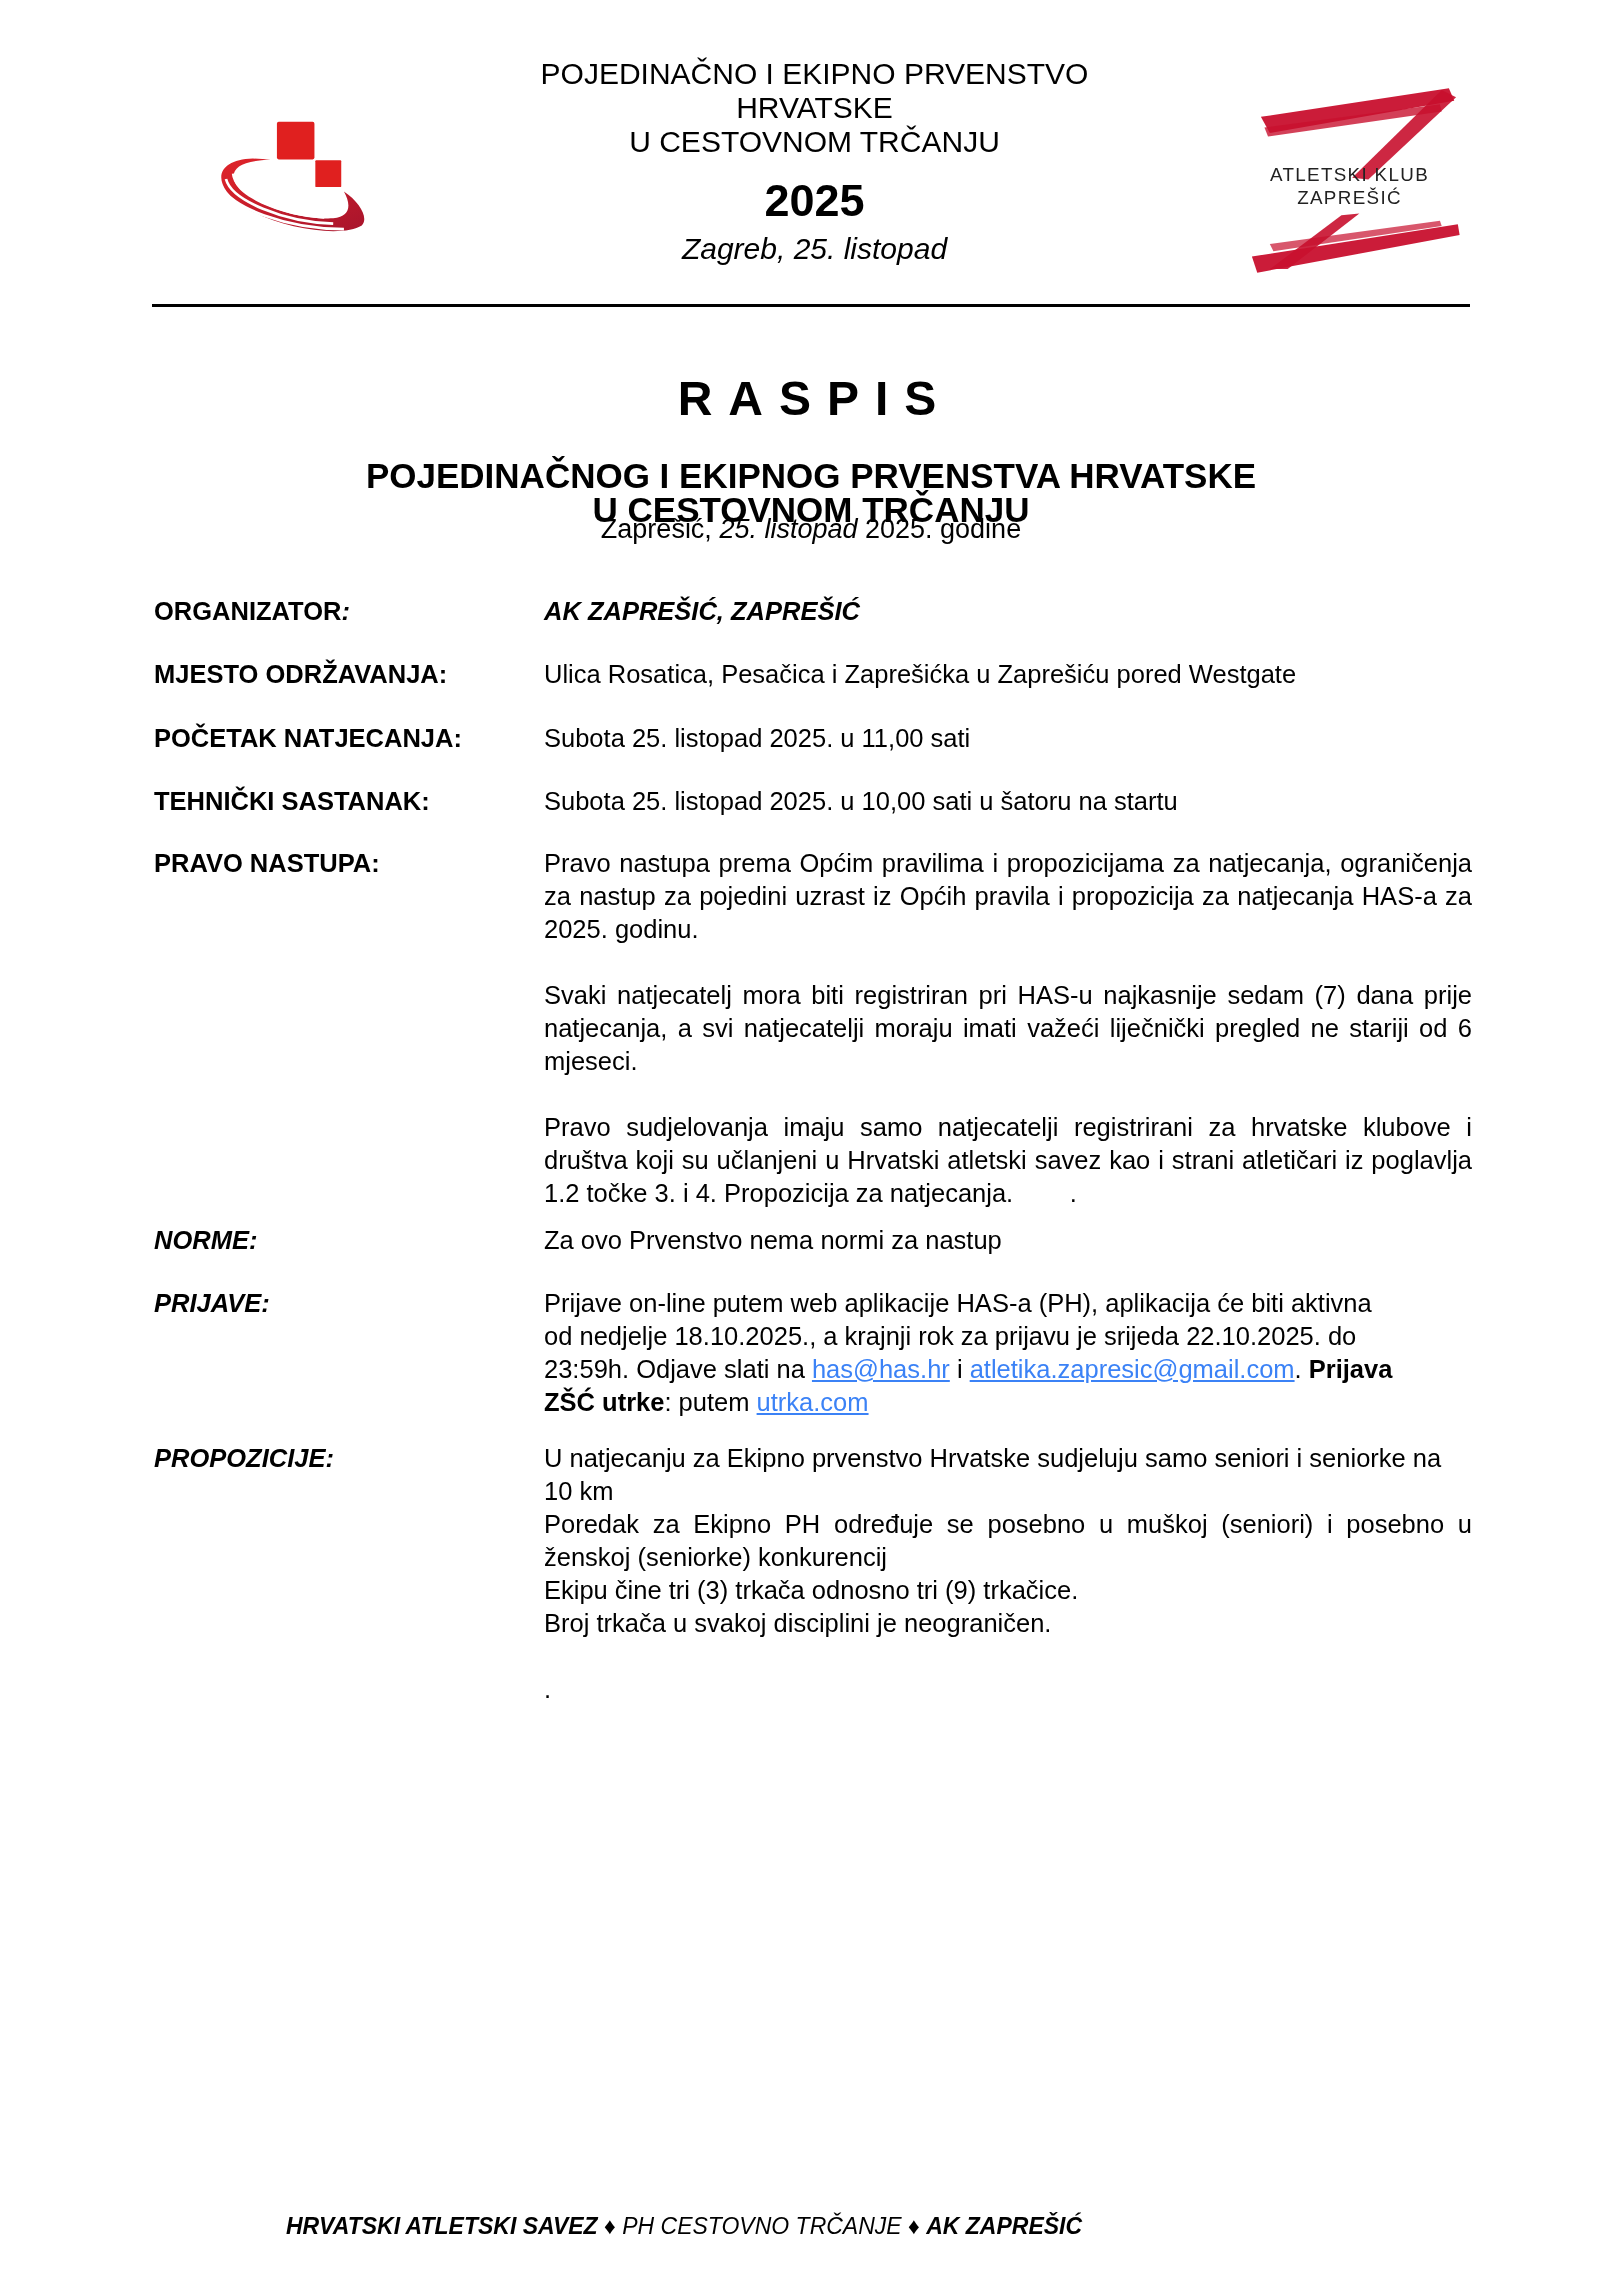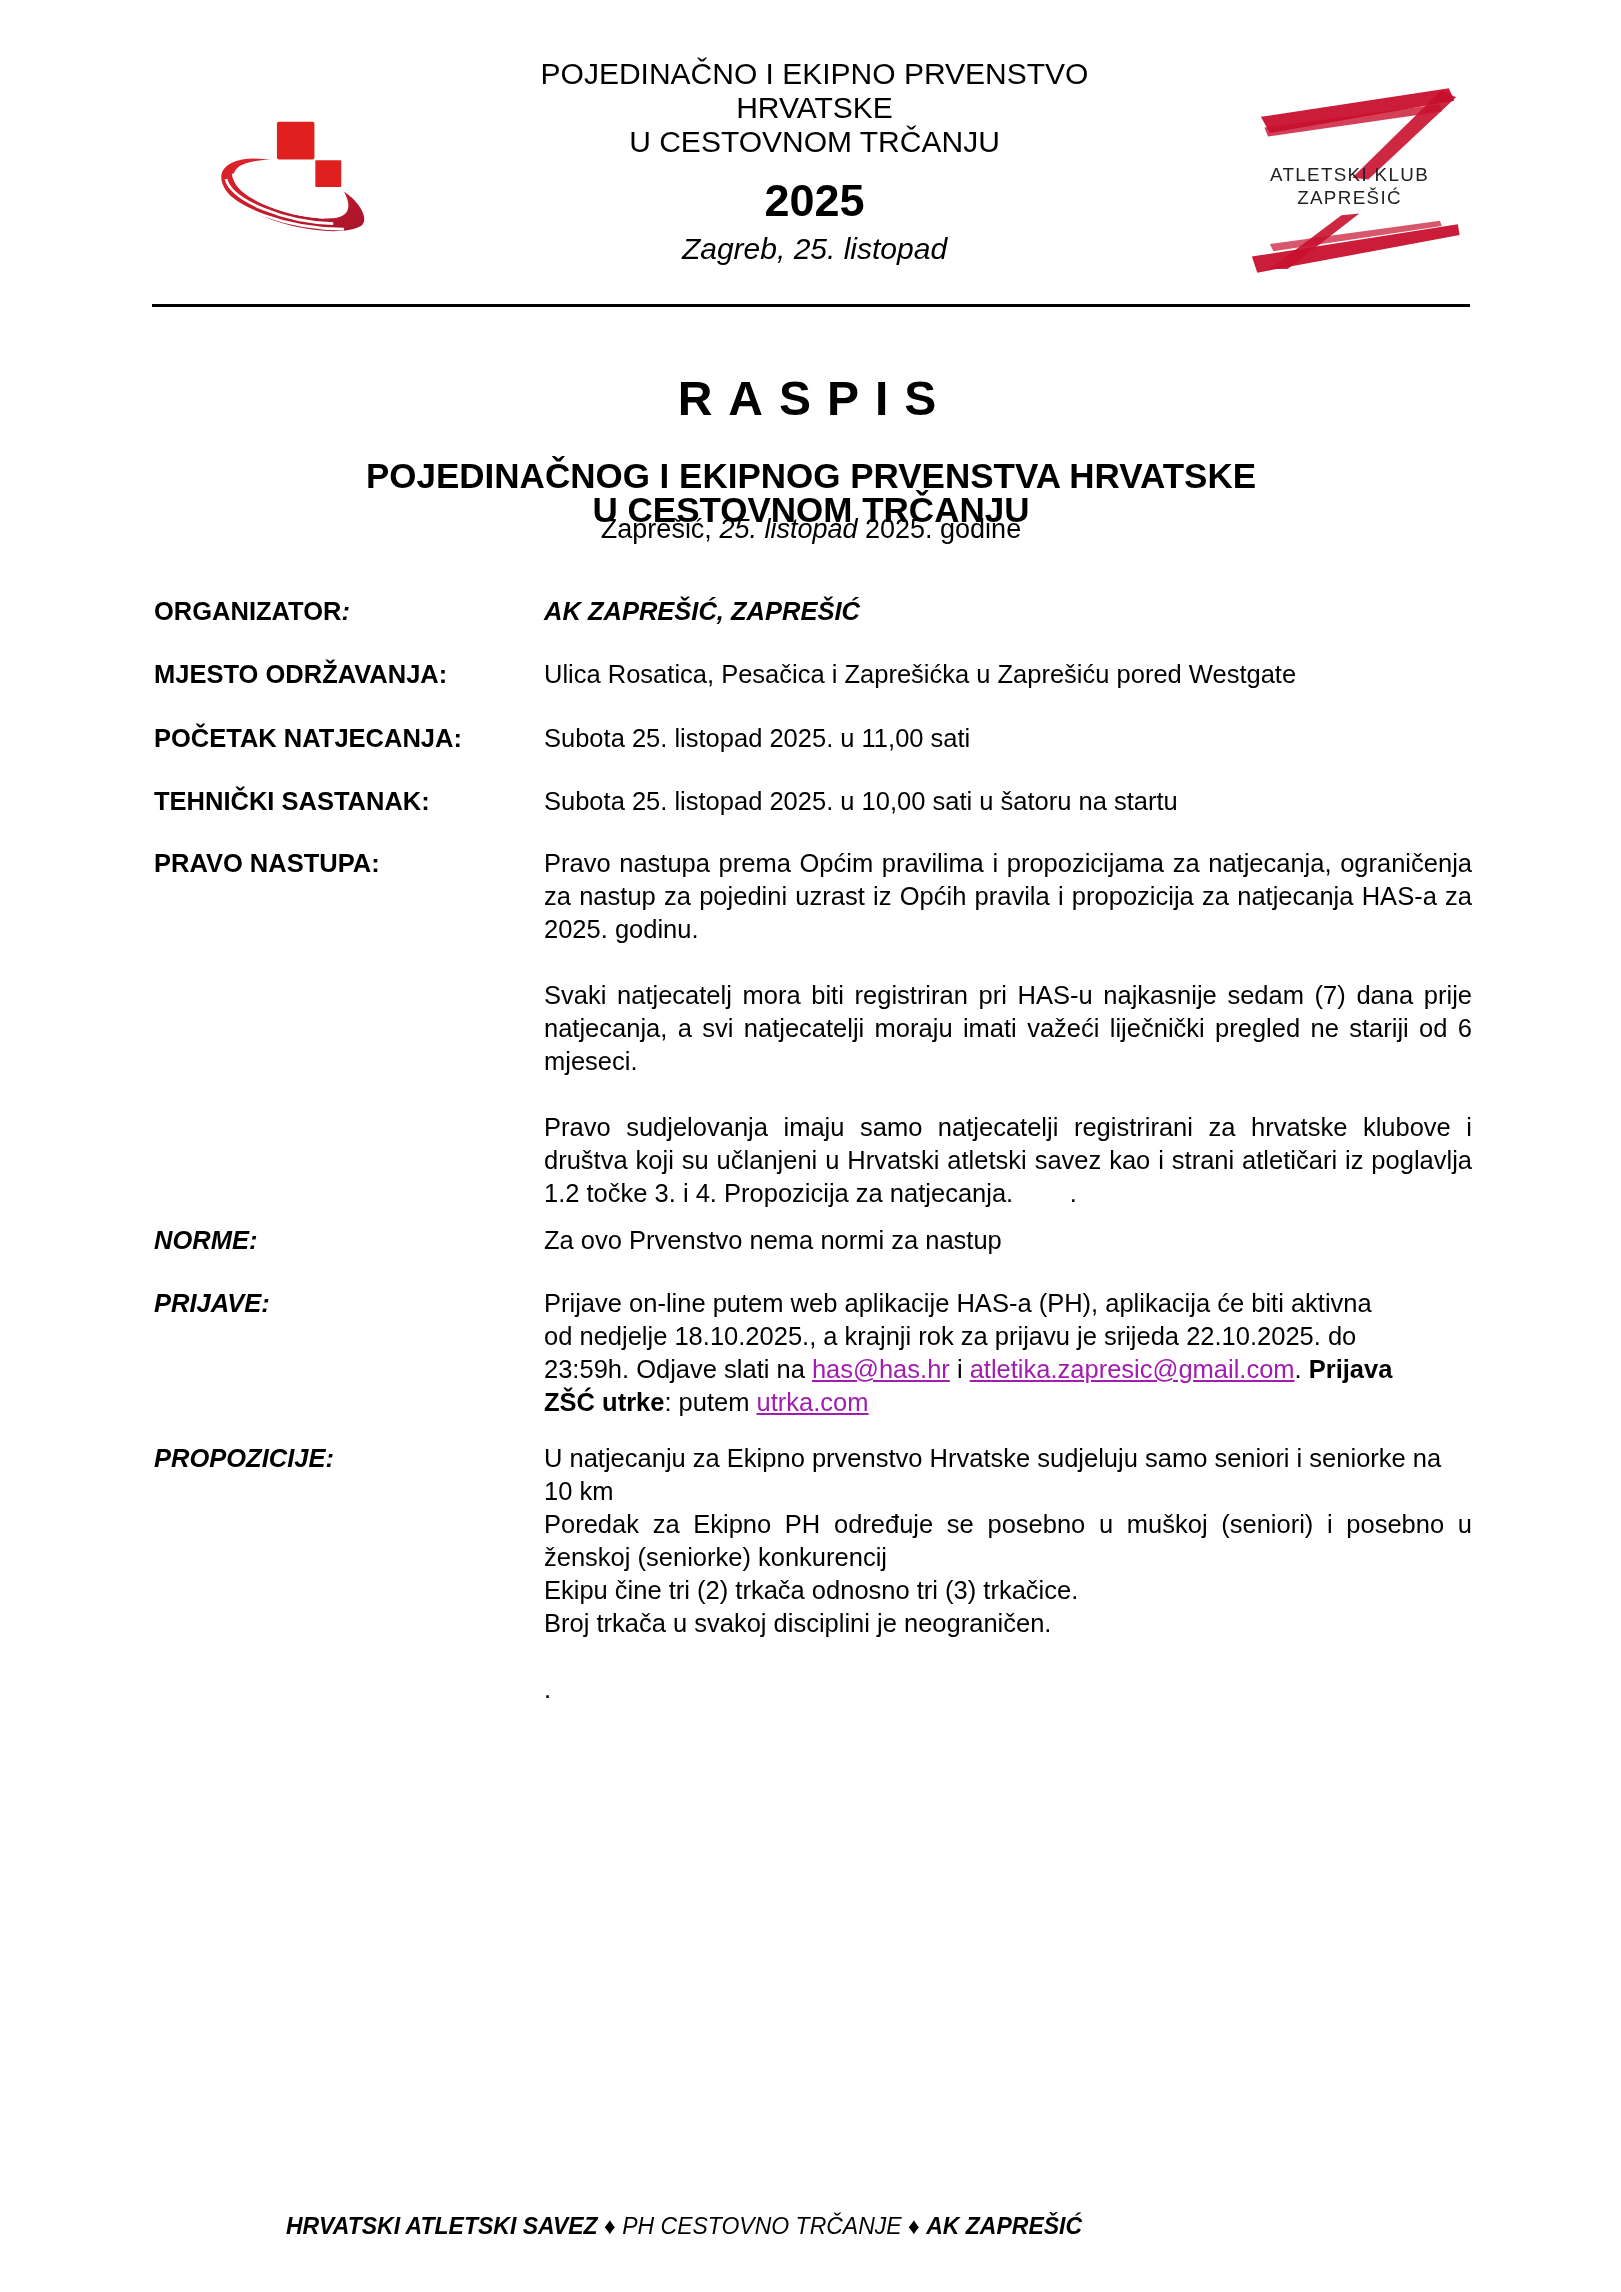--- a/index.html
+++ b/index.html
@@ -15,21 +15,21 @@
   #rule { left:152px; top:304px; width:1318px; height:2.7px; background:#000; }
   #raspis { left:0; width:1622px; top:367px; font-size:48px; font-weight:bold; letter-spacing:16px; line-height:63px; padding-left:8px; box-sizing:border-box; }
   #sub1 { left:0; width:1622px; top:459px; font-size:35px; font-weight:bold; line-height:34px; }
   #sub2 { left:0; width:1622px; top:511px; font-size:27px; line-height:36px; }
   .row { position:absolute; left:154px; width:1318px; font-size:25.5px; line-height:33px; }
   .lbl { position:absolute; left:0; top:0; font-weight:bold; white-space:nowrap; }
   .lbl.it { font-style:italic; }
   .val { position:absolute; left:390px; top:0; width:928px; }
   .just { text-align:justify; }
   .para { margin:0 0 33px 0; }
-  a { color:#a21caf; text-decoration:underline; }
+  a { color:#3b82f6; text-decoration:underline; }
   .b { font-weight:bold; }
   #footer { left:12px; width:1344px; top:2212px; font-size:23px; line-height:29px;font-style:italic; }
 </style>
 </head>
 <body>
 
 <div class="abs" id="logo-has">
   <svg width="170" height="134" viewBox="0 0 190 150">
     <defs>
       <linearGradient id="rg" x1="0" y1="0" x2="1" y2="1">
@@ -122,21 +122,21 @@
     <div><span>23:59h. Odjave slati na </span><a href="#">has@has.hr</a><span> i </span><a href="#">atletika.zapresic@gmail.com</a><span>. </span><b>Prijava</b></div>
     <div><b>ZŠĆ utrke</b><span>: putem </span><a href="#">utrka.com</a></div>
   </div>
 </div>
 
 <div class="row" style="top:1442px">
   <div class="lbl it">PROPOZICIJE:</div>
   <div class="val" style="text-align:left">
     <div style="width:922px">U natjecanju za Ekipno prvenstvo Hrvatske sudjeluju samo seniori i seniorke na 10 km</div>
     <div style="width:928px;text-align:justify">Poredak za Ekipno PH određuje se posebno u muškoj (seniori) i posebno u ženskoj (seniorke) konkurencij</div>
-    <div>Ekipu čine tri (2) trkača odnosno tri (3) trkačice.</div>
+    <div>Ekipu čine tri (3) trkača odnosno tri (9) trkačice.</div>
     <div>Broj trkača u svakoj disciplini je neograničen.</div>
     <div style="height:33px"></div>
     <div>.</div>
   </div>
 </div>
 
 <div class="abs center" id="footer">
   <b>HRVATSKI ATLETSKI SAVEZ</b><span> ♦ </span><span>PH CESTOVNO TRČANJE</span><span> ♦ </span><b>AK ZAPREŠIĆ</b>
 </div>
 

